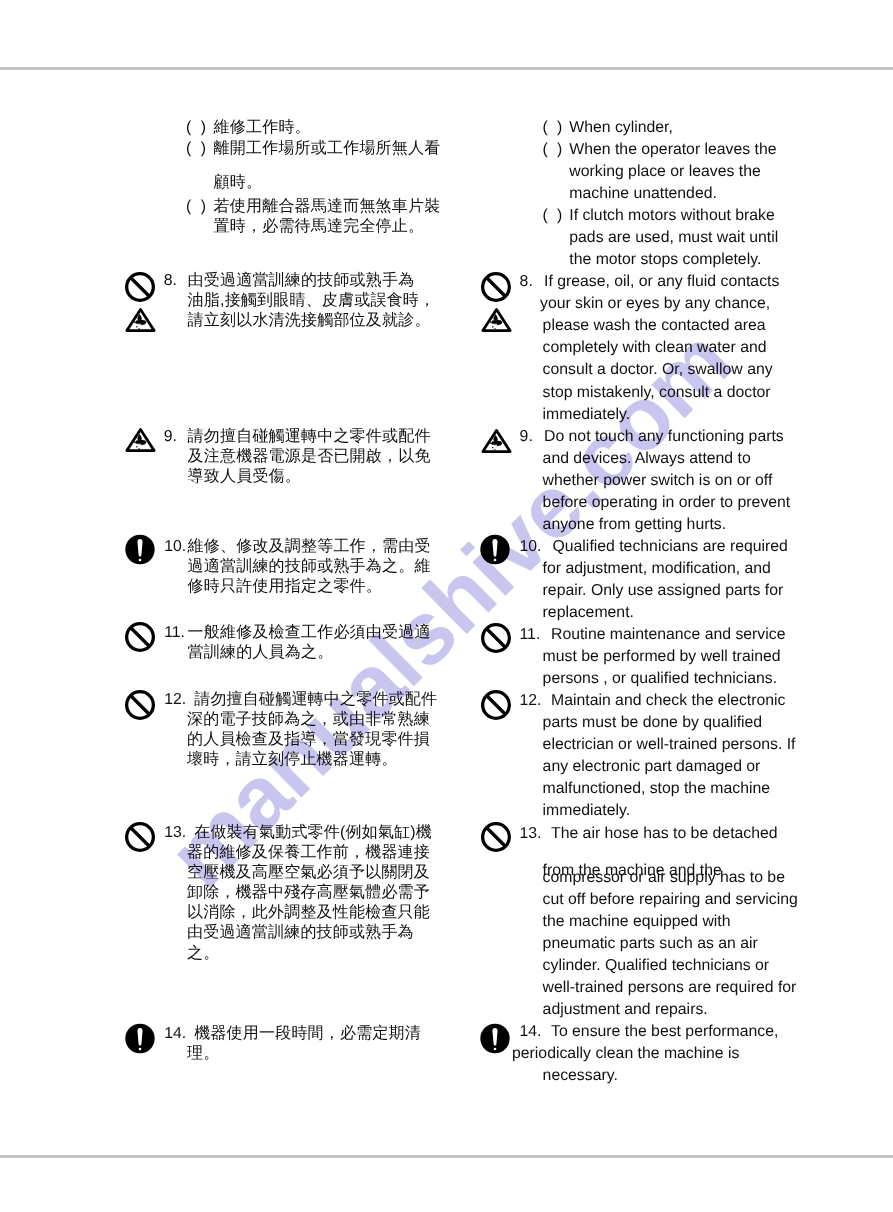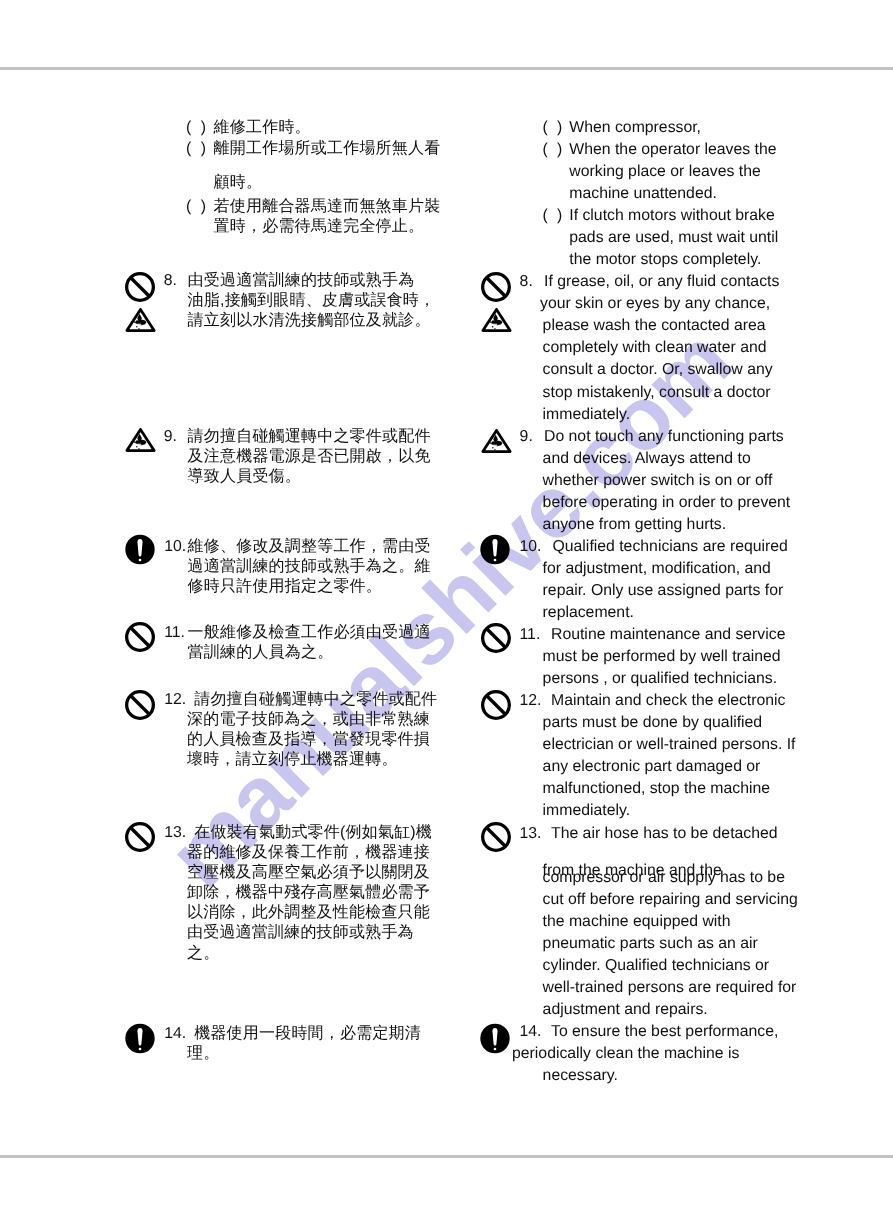--- a/index.html
+++ b/index.html
@@ -157,21 +157,21 @@
               <circle cx="50" cy="85" r="4.5" fill="#fff"></circle>
             </svg></span>
       </div>
       <div class="line" style="left:194.20px;top:0.00px">機器使用一段時間，必需定期清</div>
       <div class="line" style="left:187.00px;top:20.15px">理。</div>
     </div>
   </div>
   <div id="col-en" class="column en">
     <div class="block" style="top:119.90px">
       <span class="marker bullet" style="left:542.50px">( )</span>
-      <div class="line" style="left:569.30px;top:0.00px">When compressor,</div>
+      <div class="line" style="left:569.30px;top:0.00px">When cylinder,</div>
     </div>
     <div class="block" style="top:141.95px">
       <span class="marker bullet" style="left:542.50px">( )</span>
       <div class="line" style="left:569.30px;top:0.00px">When the operator leaves the</div>
       <div class="line" style="left:569.30px;top:22.05px">working place or leaves the</div>
       <div class="line" style="left:569.30px;top:44.10px">machine unattended.</div>
     </div>
     <div class="block" style="top:208.10px">
       <span class="marker bullet" style="left:542.50px">( )</span>
       <div class="line" style="left:569.30px;top:0.00px">If clutch motors without brake</div>

